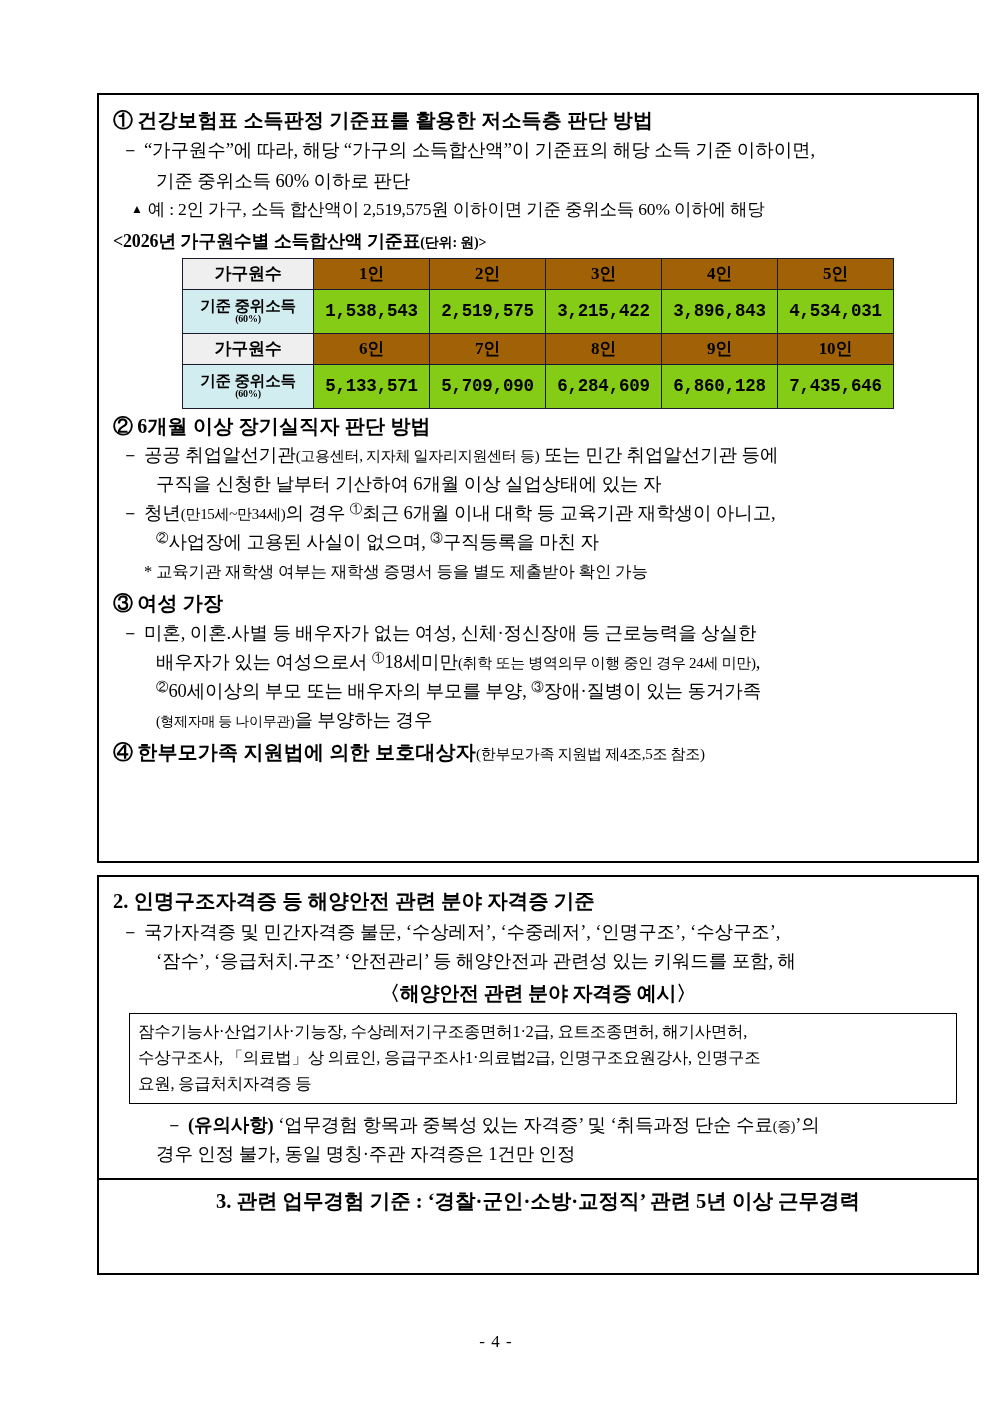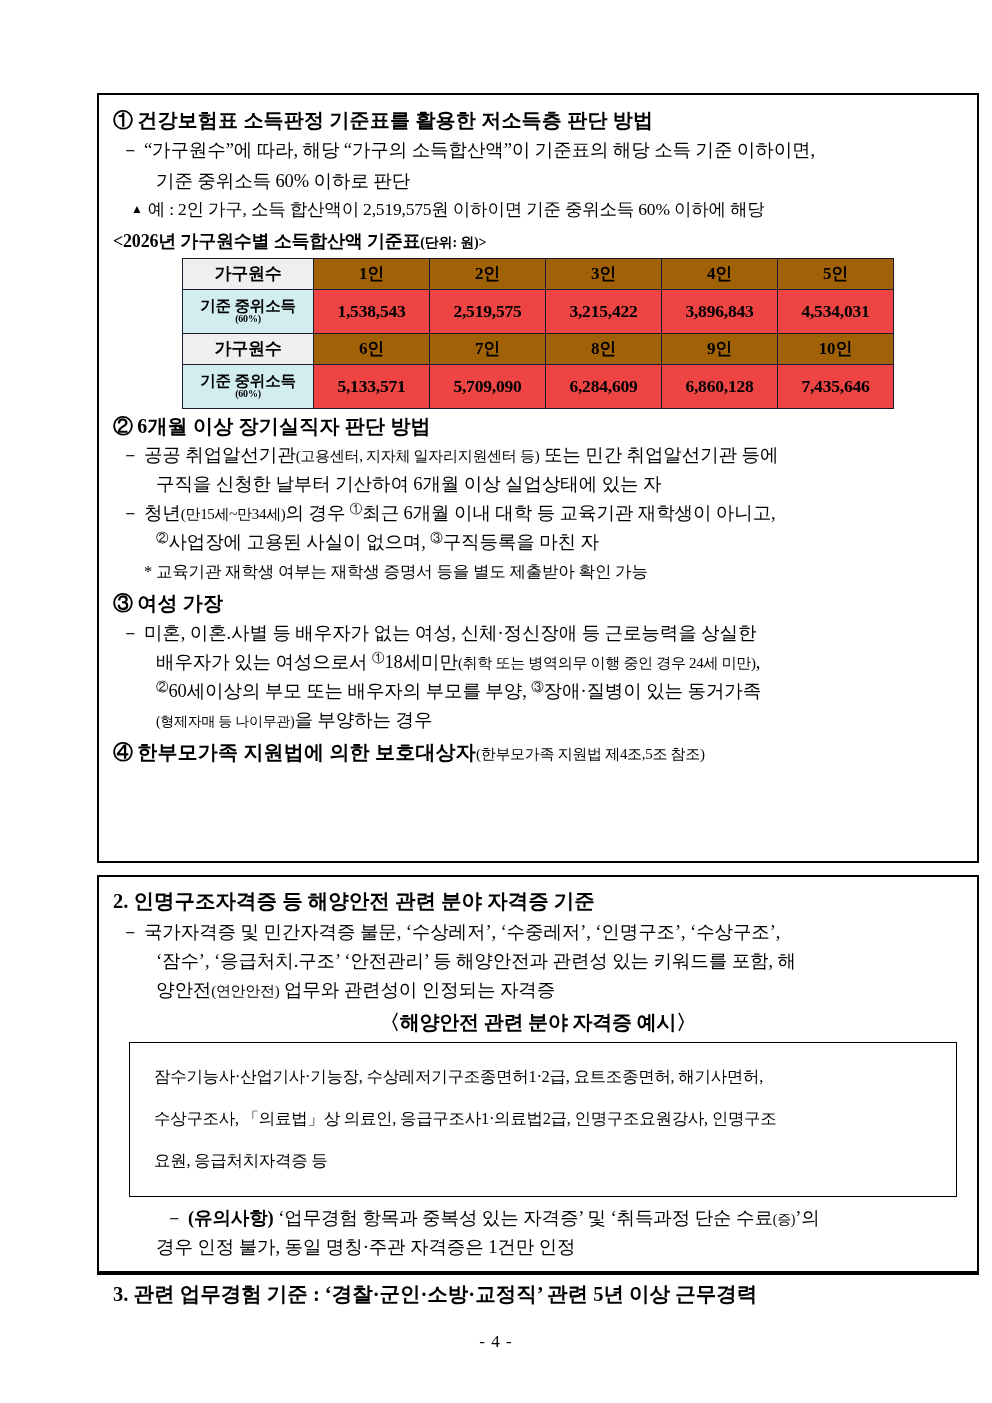--- a/index.html
+++ b/index.html
@@ -137,33 +137,34 @@
   }
   table.income td.lbl-val {
     background: #d2edf0;
     font-size: 15.5px;
     height: 39px;
     line-height: 1.08;
     padding: 1px 2px;
   }
   table.income td.lbl-val .pct { font-size: 10px; display: block; }
   table.income td.val {
-    background: #ef4444;
+    background: #84cc16;
     height: 39px;
     font-size: 17.5px;
+    font-family: Liberation Mono, monospace;
   }
 
   
   .cert-box {
     border: 1.4px solid #000;
     padding: 5px 8px 6px 8px;
     margin: 2px 6px 0 16px;
   }
   .cert-box p {
-    margin: 16px;
+    margin: 0;
     font-size: 16.5px;
     line-height: 1.58;
     letter-spacing: -0.3px;
   }
 
   
   .folio {
     position: absolute;
     left: 0;
     top: 1332px;
@@ -298,43 +299,40 @@
       <span>인명구조자격증 등 해양안전 관련 분야 자격증 기준</span>
     </div>
 
     <div class="dash tight">
       <span>－</span>
       <span>국가자격증 및 민간자격증 불문, ‘수상레저’, ‘수중레저’, ‘인명구조’, ‘수상구조’,</span>
     </div>
     <div class="dash tight" style="padding-left:43px;text-indent:0;">
       <span>‘잠수’, ‘응급처치.구조’ ‘안전관리’ 등 해양안전과 관련성 있는 키워드를 포함, 해</span>
     </div>
-    <div class="dash tight" style="padding-left:43px;text-indent:0;">
-      <span>양안전</span><span class="small">(연안안전)</span><span> 업무와 관련성이 인정되는 자격증</span>
-    </div>
 
     <div class="caption2">〈해양안전 관련 분야 자격증 예시〉</div>
 
     <div class="cert-box">
       <p>잠수기능사·산업기사·기능장,  수상레저기구조종면허1·2급,  요트조종면허,  해기사면허,</p>
       <p>수상구조사, 「의료법」상 의료인, 응급구조사1·의료법2급, 인명구조요원강사, 인명구조</p>
       <p>요원, 응급처치자격증 등</p>
     </div>
 
     <div class="dash tight" style="margin-top:8px;margin-left:44px;">
       <span>－</span>
       <span style="font-weight:bold;">(유의사항)</span><span> ‘업무경험 항목과 중복성 있는 자격증’ 및 ‘취득과정 단순 수료</span><span class="smaller">(증)</span><span>’의</span>
     </div>
     <div class="dash tight" style="padding-left:43px;text-indent:0;">
       <span>경우 인정 불가, 동일 명칭·주관 자격증은 1건만 인정</span>
     </div>
 
     <div class="divider"></div>
 
-    <div class="sec-title" style="margin-bottom:2px;">
+    <div class="sec-title" style="margin-bottom:2px;text-align:center;">
       <span>3.</span>
       <span>관련 업무경험 기준 : ‘경찰·군인·소방·교정직’ 관련 5년 이상 근무경력</span>
     </div>
 
   </div>
 
   <div class="folio">- 4 -</div>
 
 </div>
 

